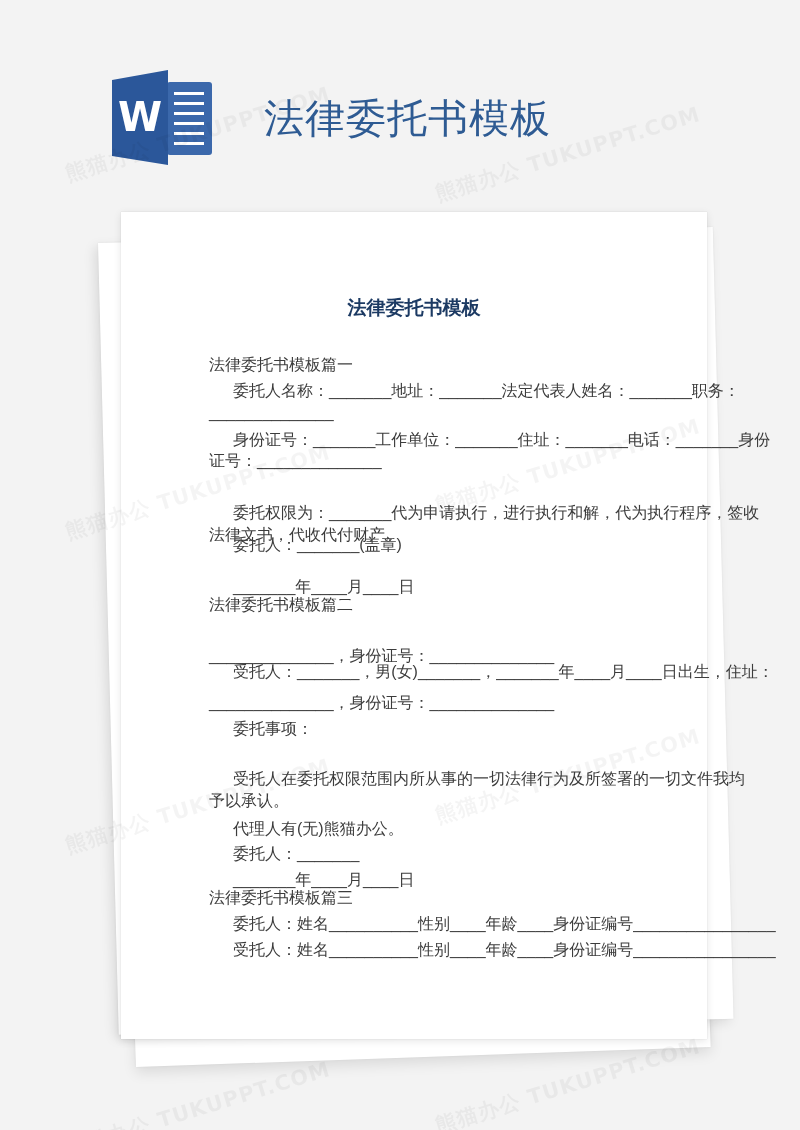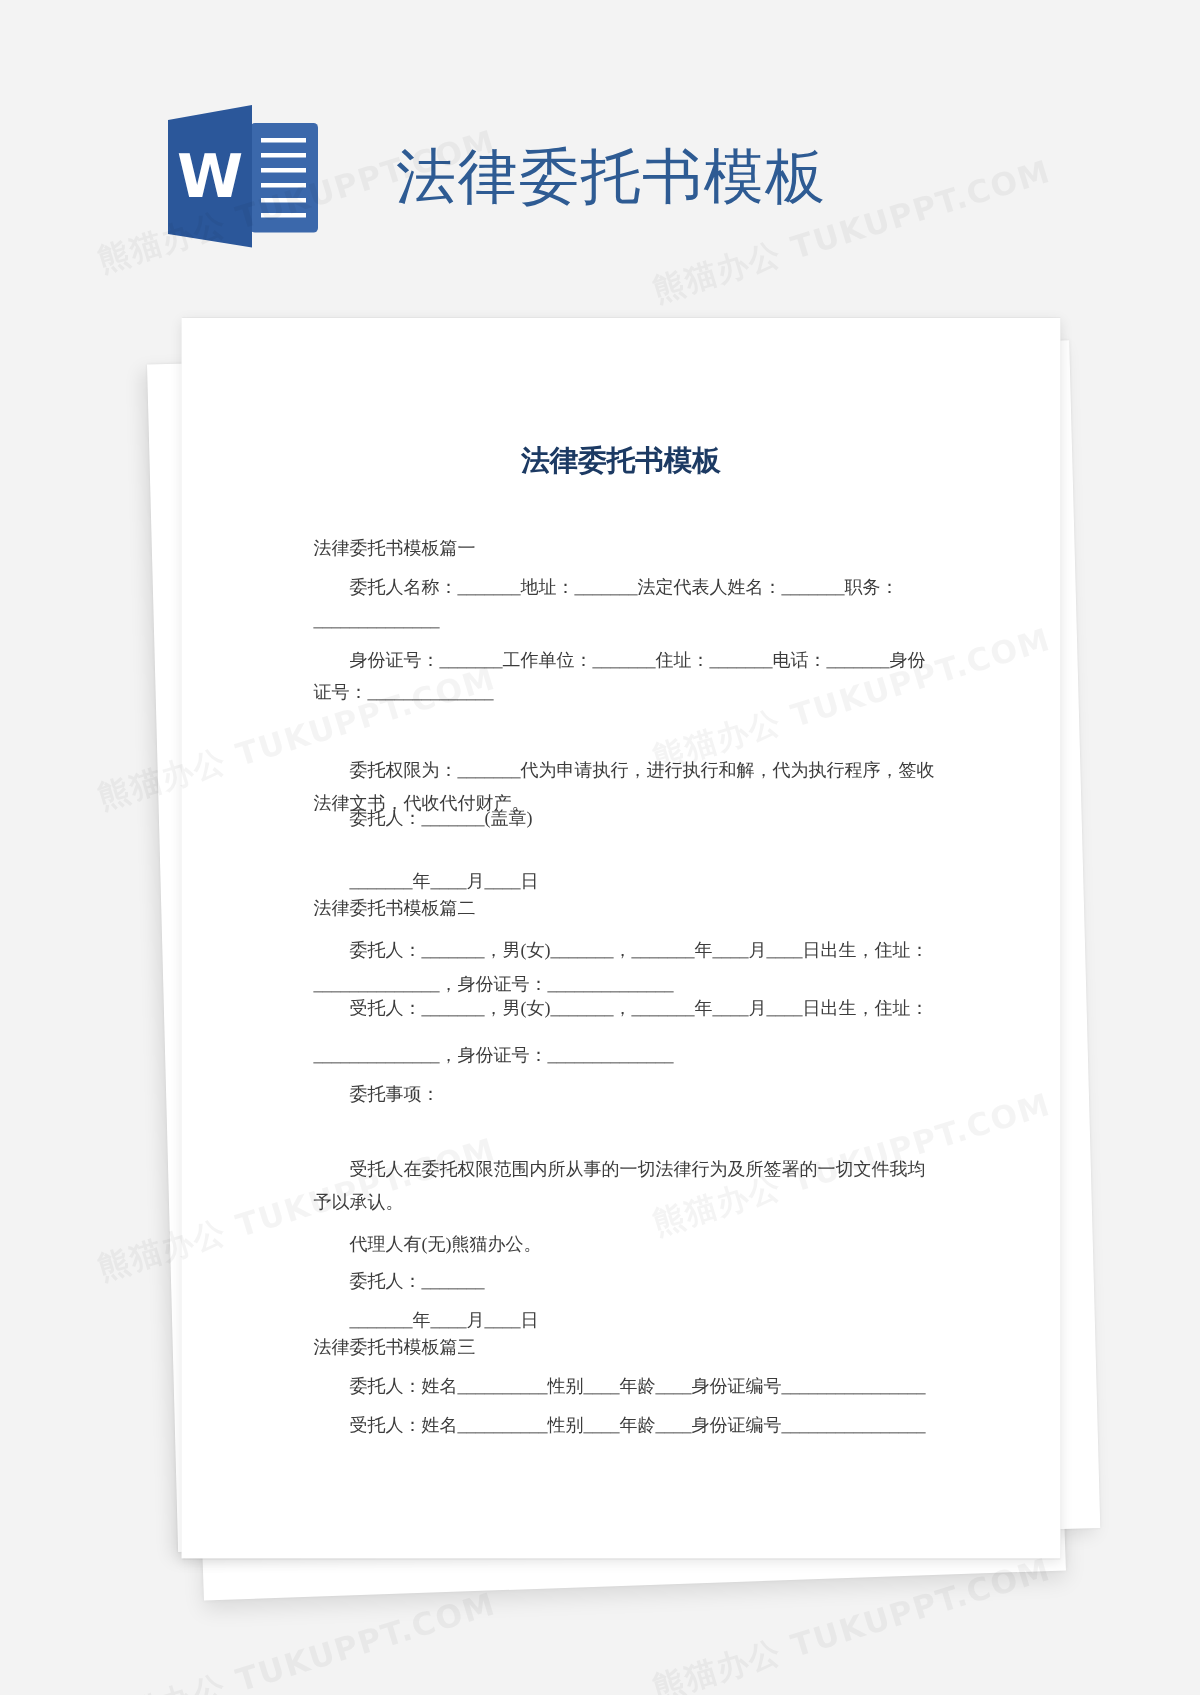--- a/index.html
+++ b/index.html
@@ -35,22 +35,22 @@
     
     .doc-title {
       position: absolute; left: 0; right: 0; top: 83px;
       text-align: center;
       font-family: "DejaVu Sans", "Liberation Sans", sans-serif;
       font-weight: bold; font-size: 19px; line-height: 24px;
       color: #1c3a63;
     }
     .ln {
       position: absolute;
-      font-family: Liberation Serif, serif;
-      font-size: 12px; line-height: 16px; color: #3c3c3c;
+      font-family: Liberation Sans, sans-serif;
+      font-size: 16px; line-height: 16px; color: #3c3c3c;
       white-space: nowrap;
     }
     .l0 { left: 88px; }   
     .l1 { left: 112px; }  
     
     .wm {
       position: absolute; white-space: nowrap; pointer-events: none;
       font-family: "DejaVu Sans", sans-serif; font-weight: bold;
       font-size: 21px; letter-spacing: 1px;
       color: rgba(0,0,0,0.045);
@@ -86,21 +86,20 @@
   <div class="ln l1" style="top:171px">委托人名称：_______地址：_______法定代表人姓名：_______职务：</div>
   <div class="ln l0" style="top:193px">______________</div>
   <div class="ln l1" style="top:220px">身份证号：_______工作单位：_______住址：_______电话：_______身份</div>
   <div class="ln l0" style="top:241px">证号：______________</div>
   <div class="ln l1" style="top:293px">委托权限为：_______代为申请执行，进行执行和解，代为执行程序，签收</div>
   <div class="ln l0" style="top:315px">法律文书，代收代付财产。</div>
   <div class="ln l1" style="top:325px">委托人：_______(盖章)</div>
   <div class="ln l1" style="top:367px">_______年____月____日</div>
 
   <div class="ln l0" style="top:385px">法律委托书模板篇二</div>
-  <div class="ln l1" style="top:413px">委托人：_______，男(女)_______，_______年____月____日出生，住址：</div>
   <div class="ln l0" style="top:436px">______________，身份证号：______________</div>
   <div class="ln l1" style="top:452px">受托人：_______，男(女)_______，_______年____月____日出生，住址：</div>
   <div class="ln l0" style="top:483px">______________，身份证号：______________</div>
   <div class="ln l1" style="top:509px">委托事项：</div>
   <div class="ln l1" style="top:559px">受托人在委托权限范围内所从事的一切法律行为及所签署的一切文件我均</div>
   <div class="ln l0" style="top:581px">予以承认。</div>
   <div class="ln l1" style="top:609px">代理人有(无)熊猫办公。</div>
   <div class="ln l1" style="top:634px">委托人：_______</div>
   <div class="ln l1" style="top:660px">_______年____月____日</div>
 

